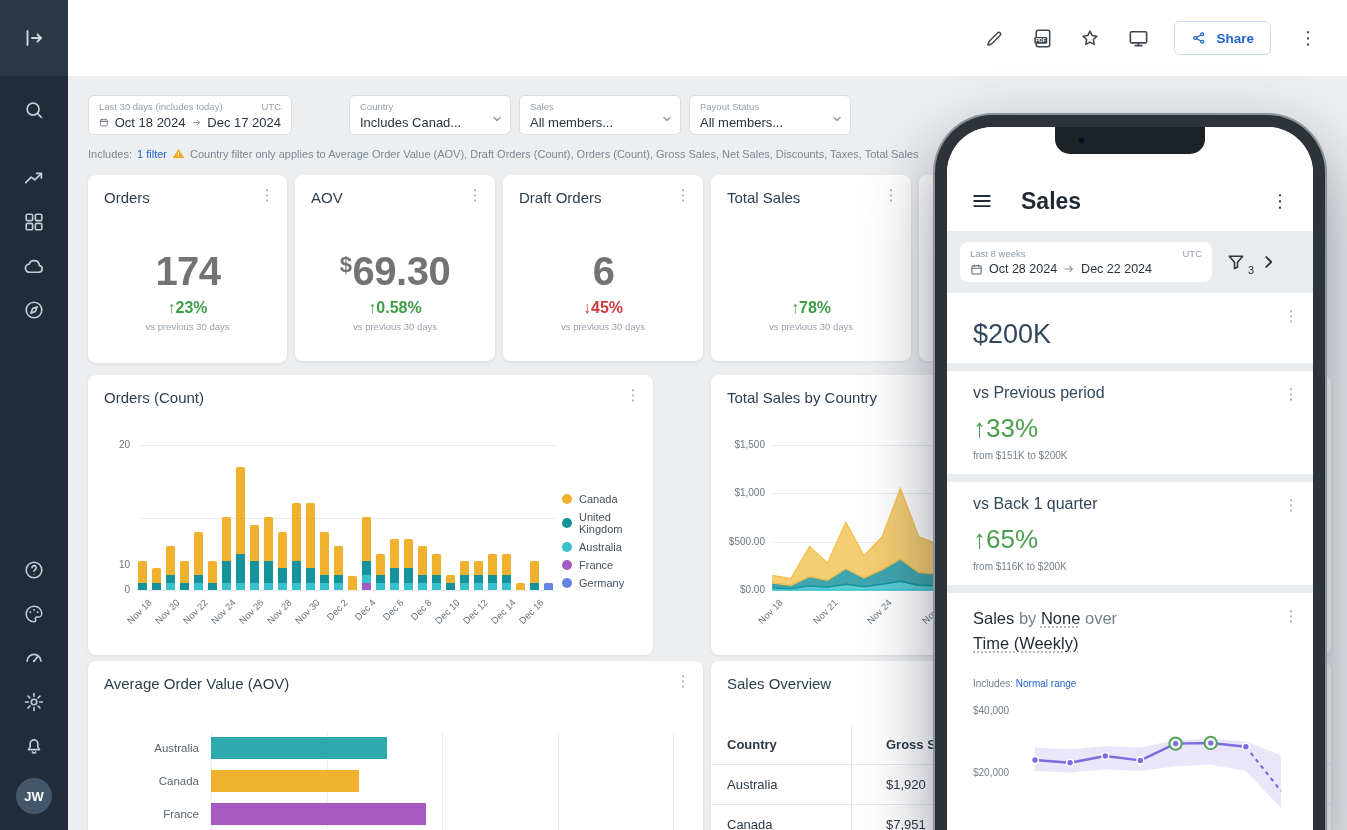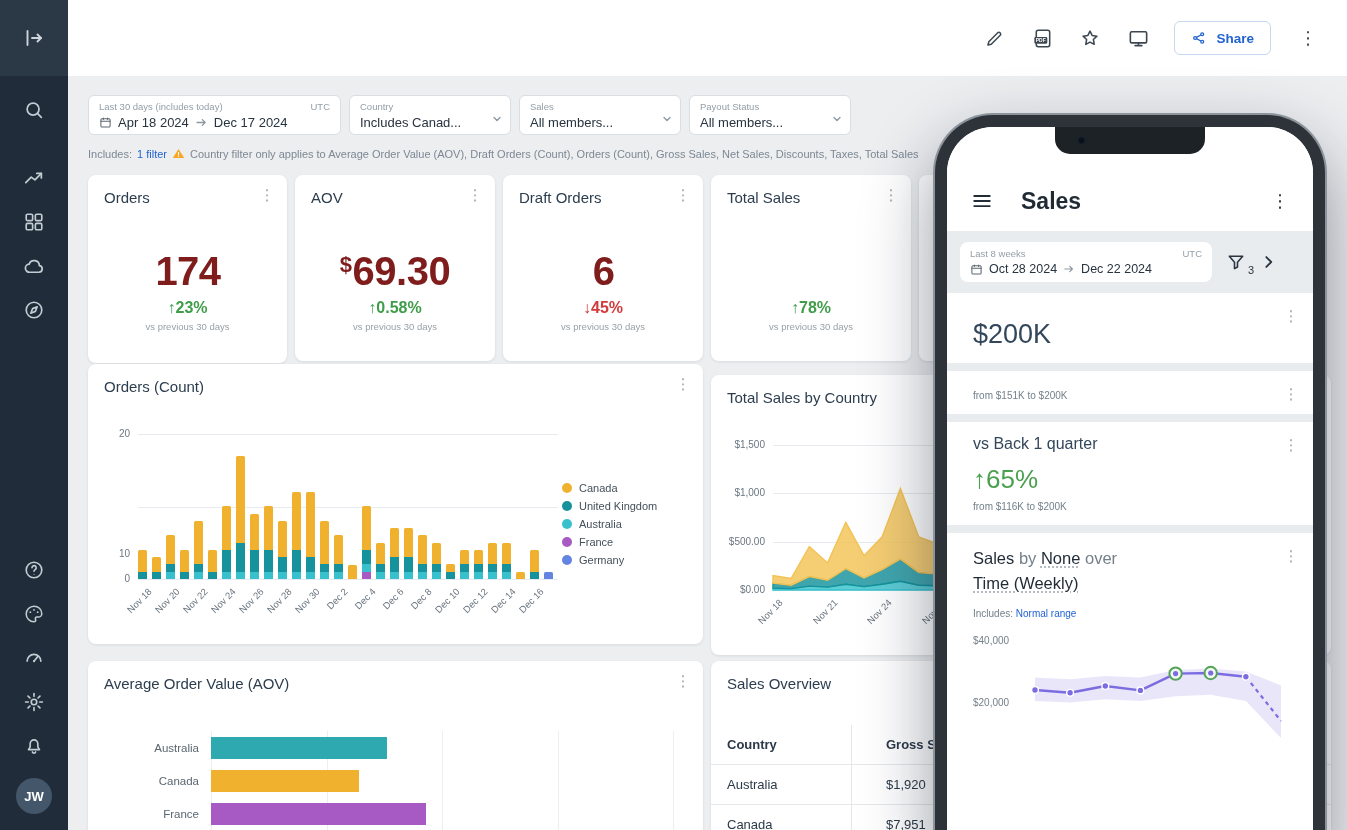--- a/index.html
+++ b/index.html
@@ -31,21 +31,21 @@
 .fvalue{font-size:13px;color:#27333f;display:flex;align-items:center;gap:6px;margin-top:3px;white-space:nowrap}
 .fchev{position:absolute;right:7px;top:17px;color:#8d98a1}
 .note{position:absolute;left:20px;top:71px;font-size:11px;color:#7d8893;white-space:nowrap;width:866px;overflow:hidden;display:flex;gap:5px;align-items:center}
 .note-link{color:#2264d1;cursor:pointer;text-decoration:none}
 
 .card{position:absolute;background:#fff;border-radius:8px;box-shadow:0 1px 3px rgba(22,33,44,.09)}
 .card-title{position:absolute;left:16px;top:14px;font-size:15px;color:#2c3d4e}
 .kebab{position:absolute;right:10px;top:9px;width:20px;height:22px;color:#9aa4ad;font-size:15px;line-height:22px;text-align:center;cursor:pointer}
 
 
-.kpi-value{position:absolute;left:0;right:0;top:74px;text-align:center;font-size:40px;font-weight:bold;color:#7f1d1d;letter-spacing:-.5px}
+.kpi-value{position:absolute;left:0;right:0;top:74px;text-align:center;font-size:40px;font-weight:bold;color:#737373;letter-spacing:-.5px}
 .kpi-prefix{font-size:22px;vertical-align:13px;margin-right:1px}
 .kpi-delta{position:absolute;left:0;right:0;top:124px;text-align:center;font-size:16px;font-weight:bold}
 .kpi-delta.up{color:#3f9d4a}.kpi-delta.down{color:#d13b3b}
 .kpi-sub{position:absolute;left:0;right:0;top:146px;text-align:center;font-size:9.5px;color:#97a1aa}
 
 
 .hgrid{position:absolute;left:0;right:0;border-top:1px solid #e7eaee}
 .ylab{position:absolute;left:-40px;width:32px;text-align:right;font-size:10px;color:#6b7680}
 .ylab-wide{left:-60px;width:52px}
 .x-tick{position:absolute;top:4px;width:42px;text-align:right;font-size:9.5px;color:#6b7680;transform:rotate(-45deg);transform-origin:100% 0;white-space:nowrap}
@@ -97,21 +97,21 @@
 .p-card{background:#fff;padding:13px 26px;position:relative;flex:none}
 .p-card.grow{flex:1}
 .p-card .kebab{right:12px;top:12px}
 .p-card-title{font-size:16px;color:#33475b}
 .p-big{font-size:27px;color:#33475b;margin-top:13px;font-weight:500}
 .p-delta{font-size:26px;color:#4aa04e;margin-top:11px}
 .p-from{font-size:10px;color:#74808a;margin-top:6px}
 .p-bd{font-size:16.5px;line-height:1.5;color:#74808a;padding-right:24px}
 .p-bd .strong{color:#1f2a35}
 .p-bd .dotted{text-decoration:underline dotted;text-underline-offset:3px;text-decoration-color:#9aa4ad}
-.p-inc{font-size:10px;color:#74808a;margin-top:12px}
+.p-inc{font-size:10px;color:#74808a;margin-top:22px}
 .p-inc a{color:#2264d1;text-decoration:none;cursor:pointer}
 .p-chart{position:relative;height:170px;margin-top:8px}
 .p-chart svg{position:absolute;left:56px;top:0;width:258px;height:160px;overflow:visible}
 .p-ylabel{position:absolute;left:0;font-size:10px;color:#74808a}
 .ic{display:block}
 </style>
 </head>
 <body>
 
 <div class="app">
@@ -226,31 +226,31 @@
             <path d="M8.2 11l6.6-3.5M8.2 13l6.6 3.5"></path>
           </svg>
         <span>Share</span>
       </button>
       <span class="tb-kebab">⋮</span>
     </div>
   </header>
 
   <main class="content">
 
-    <div class="fbox" style="left:20px;width:253px">
+    <div class="fbox" style="left:20px;width:204px">
       <div class="flabel">
         <span>Last 30 days (includes today)</span>
         <span>UTC</span>
       </div>
       <div class="fvalue">
         <svg class="ic" width="13" height="13" viewBox="0 0 24 24" fill="none" stroke="#5b6670" stroke-width="1.9" stroke-linecap="round">
             <rect x="3.5" y="5" width="17" height="15.5" rx="2"></rect>
             <path d="M3.5 9.5h17M8 3.5v3M16 3.5v3"></path>
           </svg>
-        <span>Apr 18 2024</span>
+        <span>Oct 18 2024</span>
         <svg class="ic" width="13" height="13" viewBox="0 0 16 16" fill="none" stroke="#8d98a1" stroke-width="1.6" stroke-linecap="round" stroke-linejoin="round">
             <path d="M2.5 8h10M9 4.5L12.5 8 9 11.5"></path>
           </svg>
         <span>Dec 17 2024</span>
       </div>
     </div>
     <div class="fbox" style="left:281px;width:162px">
       <div class="flabel">
           <span>Country</span>
         </div>
@@ -323,21 +323,21 @@
       <div class="kpi-sub">vs previous 30 days</div>
     </div>
     <div class="card" style="left:643px;top:99px;width:200px;height:186px">
       <span class="card-title">Total Sales</span>
       <span class="kebab">⋮</span>
       <div class="kpi-delta up"><span class="arrow">↑</span><span>78%</span></div>
       <div class="kpi-sub">vs previous 30 days</div>
     </div>
     <div class="card" style="left:851px;top:99px;width:200px;height:186px"></div>
 
-    <div class="card" style="left:20px;top:288px;width:615px;height:280px">
+    <div class="card" style="left:20px;top:299px;width:565px;height:280px">
       <span class="card-title">Orders (Count)</span>
       <span class="kebab">⋮</span>
       <div class="orders-grid">
           <div class="hgrid" style="top: 0px;"></div>
           <span class="ylab" style="top: -6px;">20</span>
           <div class="hgrid" style="top: 72.5px;"></div>
           <span class="ylab" style="top: 66.5px; margin-top: 47px;">10</span>
           <div class="hgrid" style="top: 145px;"></div>
           <span class="ylab" style="top: 139px;">0</span>
         </div>
@@ -649,21 +649,23 @@
                 <path d="M7 4.5l5.5 5.5L7 15.5"></path>
               </svg>
           </span>
         </div>
         <div class="p-body">
           <div class="p-card">
             <span class="kebab">⋮</span>
             <div class="p-big">$200K</div>
           </div>
           <div class="p-card">
+            <div class="p-card-title">vs Previous period</div>
             <span class="kebab">⋮</span>
+            <div class="p-delta"><span class="arrow">↑</span><span>33%</span></div>
             <div class="p-from">from $151K to $200K</div>
           </div>
           <div class="p-card">
             <div class="p-card-title">vs Back 1 quarter</div>
             <span class="kebab">⋮</span>
             <div class="p-delta"><span class="arrow">↑</span><span>65%</span></div>
             <div class="p-from">from $116K to $200K</div>
           </div>
           <div class="p-card grow">
             <div class="p-bd">

